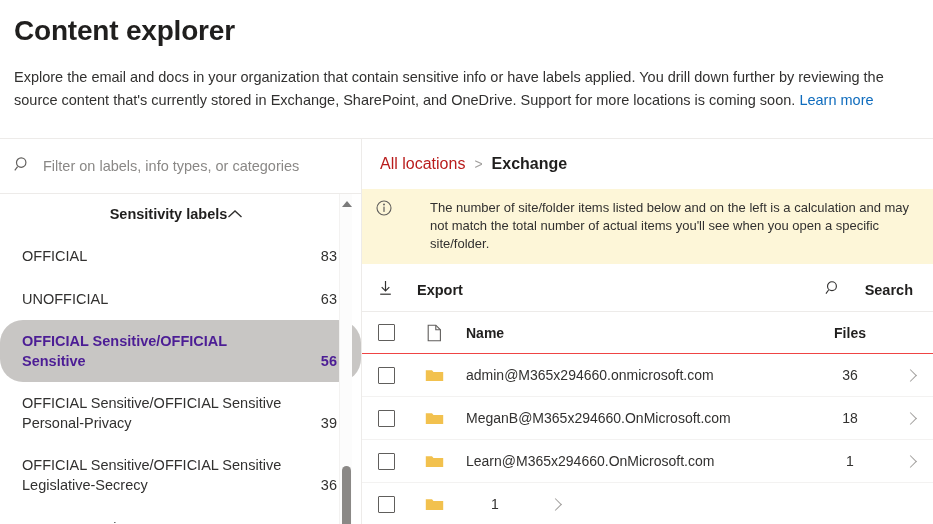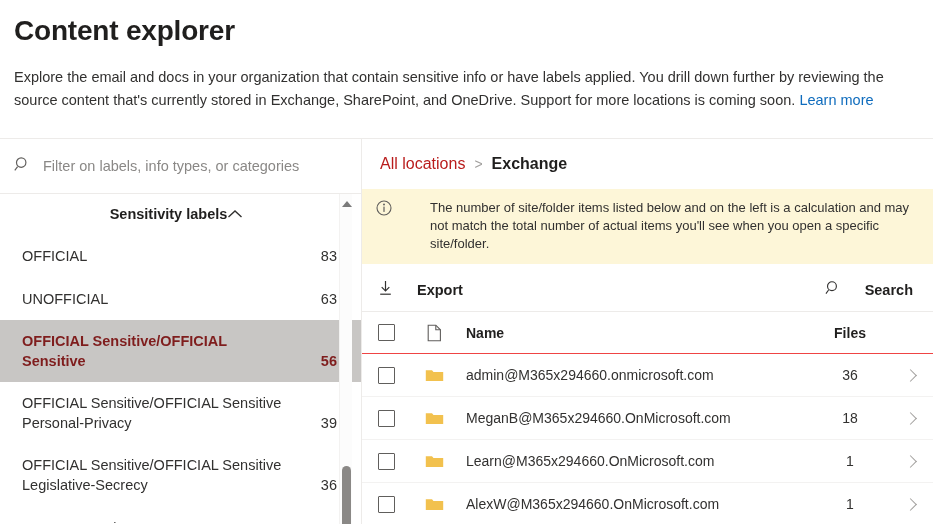--- a/index.html
+++ b/index.html
@@ -124,21 +124,22 @@
     box-sizing: border-box;
     font-size: 14.5px;
     line-height: 20px;
     color: #323130;
     cursor: pointer;
     min-height: 43px;
   }
   .label-item.selected {
     background: #c8c6c4;
     font-weight: 700;
-    color: #7f1d1d;
+    color: #4c1d95;
+    border-radius: 23px;
   }
   .label-item .name {
     padding-right: 14px;
     max-width: 262px;
   }
   .label-item .count {
     flex: 0 0 auto;
     text-align: right;
     min-width: 22px;
   }
@@ -465,21 +466,20 @@
 
         <div class="trow">
           <div class="c-check">
               <span class="checkbox"></span>
             </div>
           <div class="c-icon">
             <svg width="19" height="15" viewBox="0 0 19 15">
               <path d="M0.8 2.2 h6.2 l1.5 1.7 h9.7 v9.2 h-17.4 z" fill="#f2c14e"></path>
             </svg>
           </div>
-          <div class="c-name">AlexW@M365x294660.OnMicrosoft.com</div>
           <div class="c-files">1</div>
           <div class="c-chev">
               <span class="chev-right"></span>
             </div>
         </div>
 
       </div>
     </div>
   </div>
 </div>

